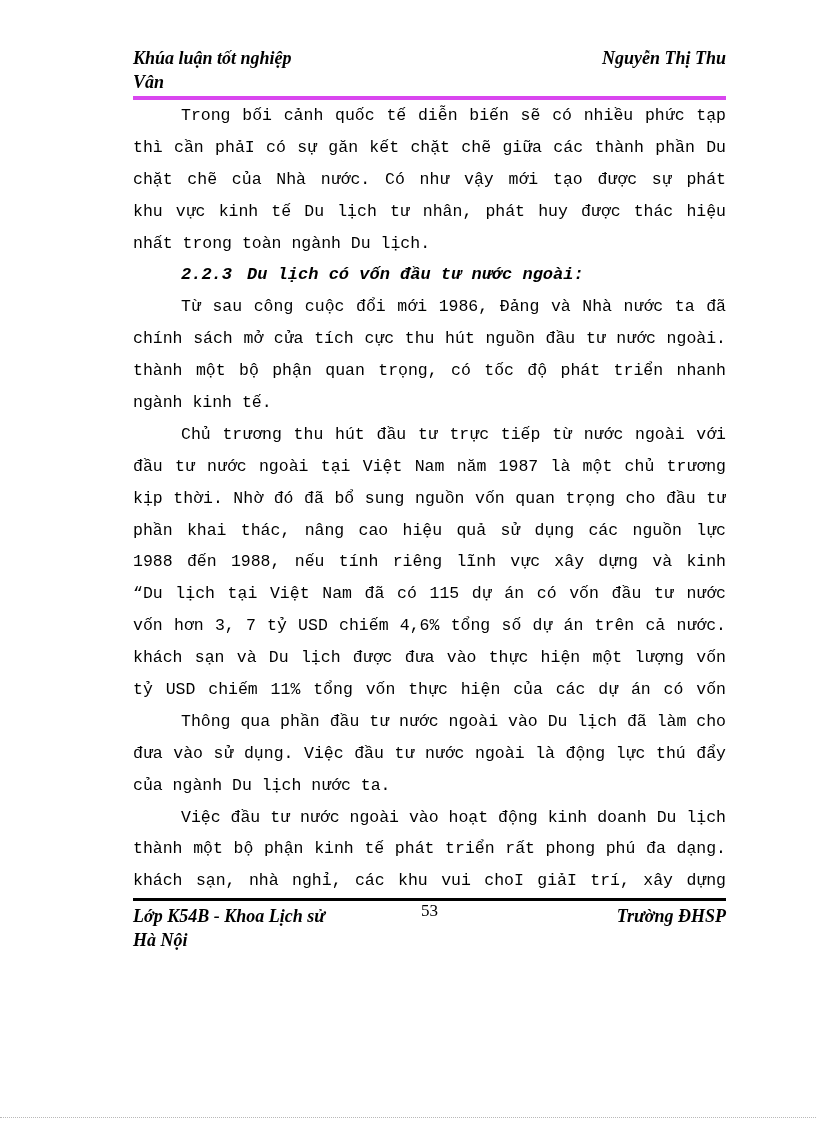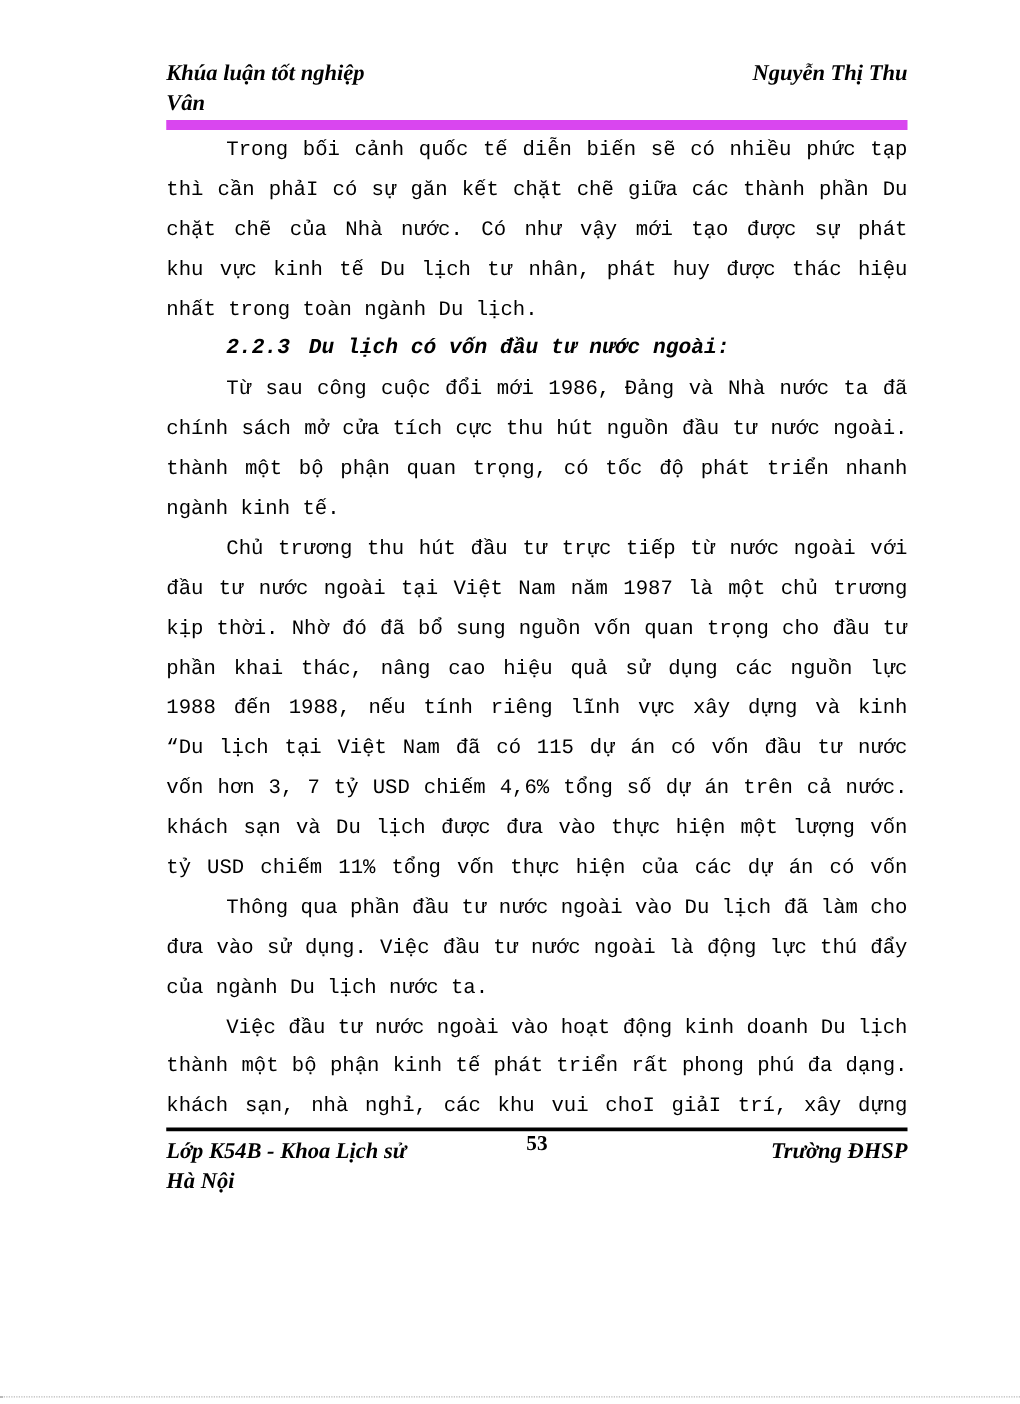--- a/index.html
+++ b/index.html
@@ -16,21 +16,21 @@
     left: 133px;
     width: 593px;
     top: 46px;
   }
   
   .hdr {
     font-weight: bold;
     font-style: italic;
     font-size: 18px;
     line-height: 24px;
-    border-bottom: 8px solid #d946ef;
+    border-bottom: 4px solid #d946ef;
     padding-bottom: 2px;
   }
   .hdr-row1 { display: flex; justify-content: space-between; }
   
   .bodytext { font-size: 16.5px; font-family: Liberation Mono, monospace; }
   .bline {
     line-height: 31.9px;
     height: 31.9px;
     overflow: hidden;
     text-align: justify;
@@ -54,21 +54,21 @@
     font-size: 18px;
     line-height: 24px;
     position: relative;
   }
   .ftr-row1 { display: flex; justify-content: space-between; text-align: center; }
   .pagenum {
     position: absolute;
     left: 50%;
     top: -2px;
     transform: translateX(-50%);
-    font-weight: bold;
+    font-weight: normal;
     font-style: normal;
     font-size: 17px;
   }
   .bottom-dots {
     position: absolute;
     left: 0; right: 0;
     bottom: 5px;
     border-top: 1px dotted #b9b9b9;
     height: 0;
   }

